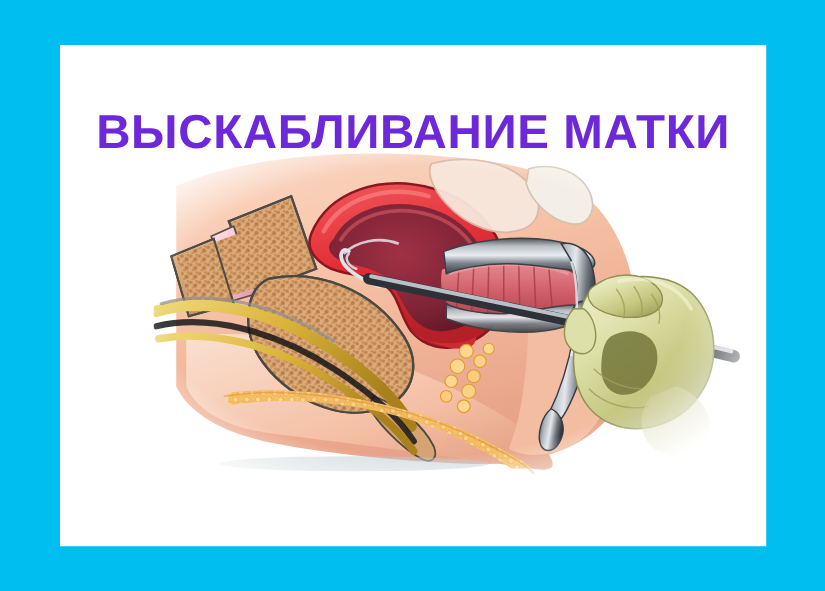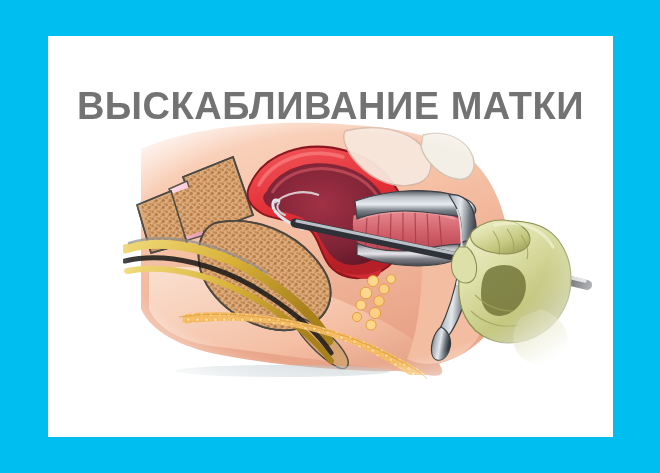--- a/index.html
+++ b/index.html
@@ -58,21 +58,21 @@
 </style>
 </head>
 <body>
 
 <div id="poster" style="background: rgb(0, 191, 240);">
 
   <div class="frame" style="background: rgb(0, 191, 240);"></div>
 
   <div class="canvas" style="background: rgb(255, 255, 255);">
 
-    <div class="title" style="color: #737373;">ВЫСКАБЛИВАНИЕ МАТКИ</div>
+    <div class="title" style="color: #6d28d9;">ВЫСКАБЛИВАНИЕ МАТКИ</div>
 
     <div class="illus">
       <svg width="470" height="260" viewBox="0 0 470 260" xmlns="http://www.w3.org/2000/svg">
         <defs>
 
           <radialGradient id="gFade" cx="46%" cy="50%" r="62%">
             <stop offset="0%" stop-color="#ffffff" stop-opacity="0"></stop>
             <stop offset="72%" stop-color="#ffffff" stop-opacity="0"></stop>
             <stop offset="100%" stop-color="#ffffff" stop-opacity="1"></stop>
           </radialGradient>

